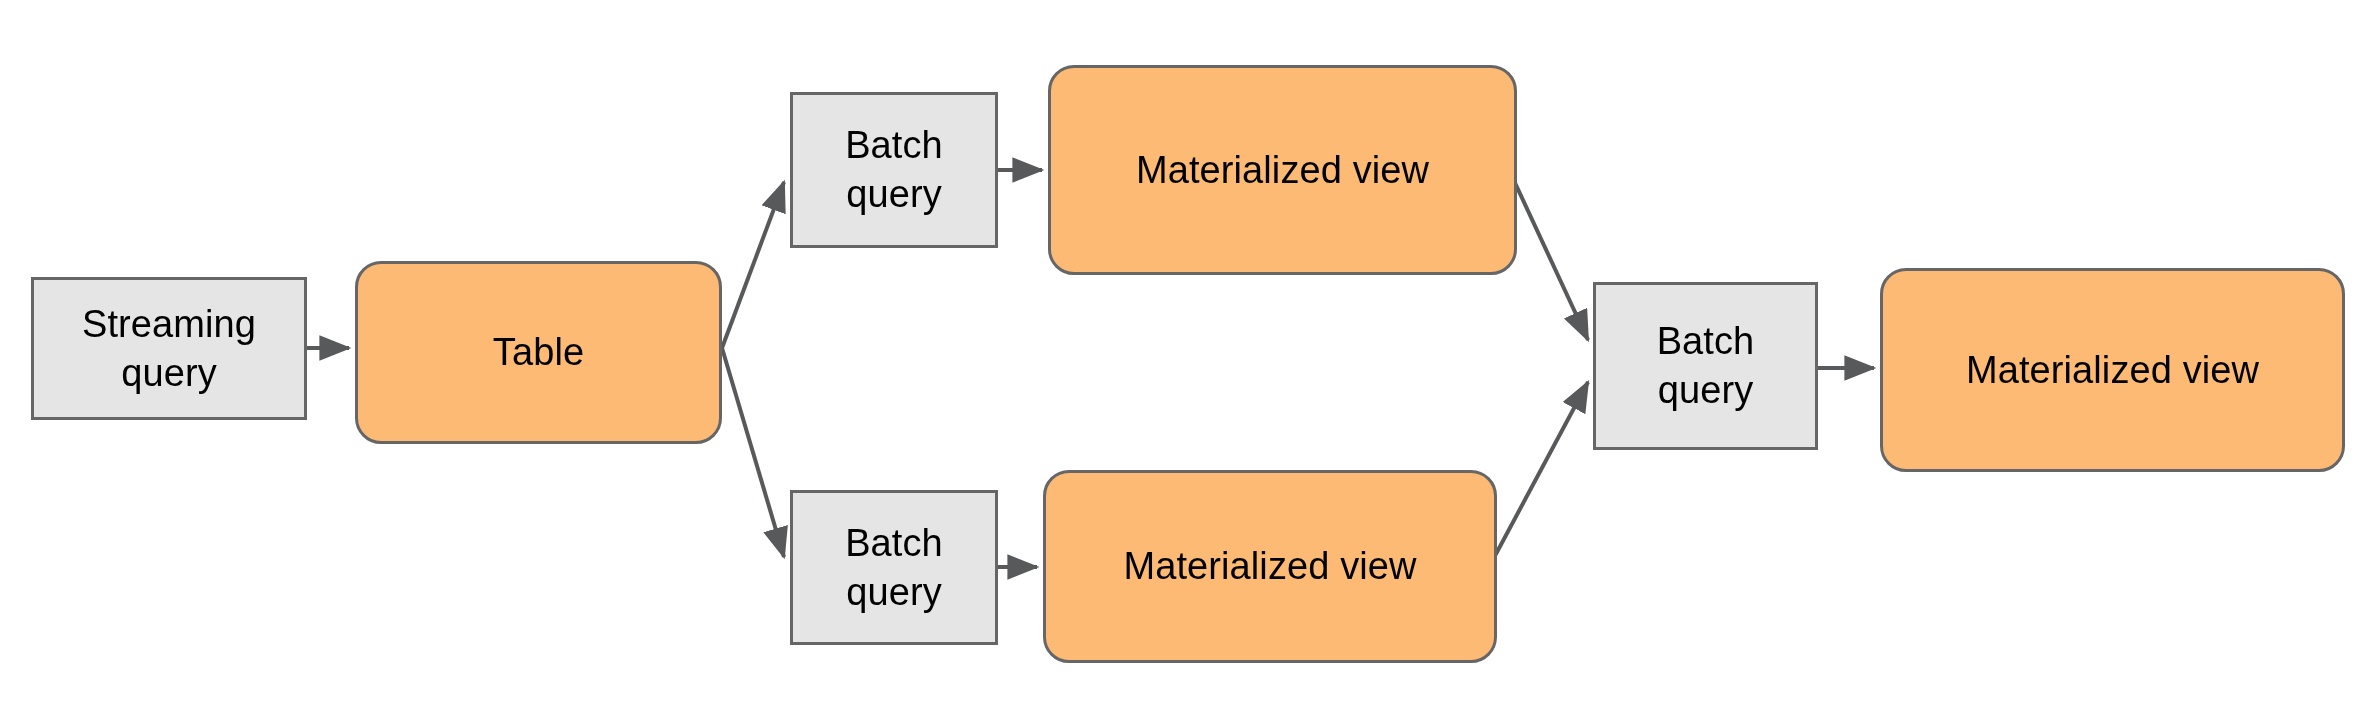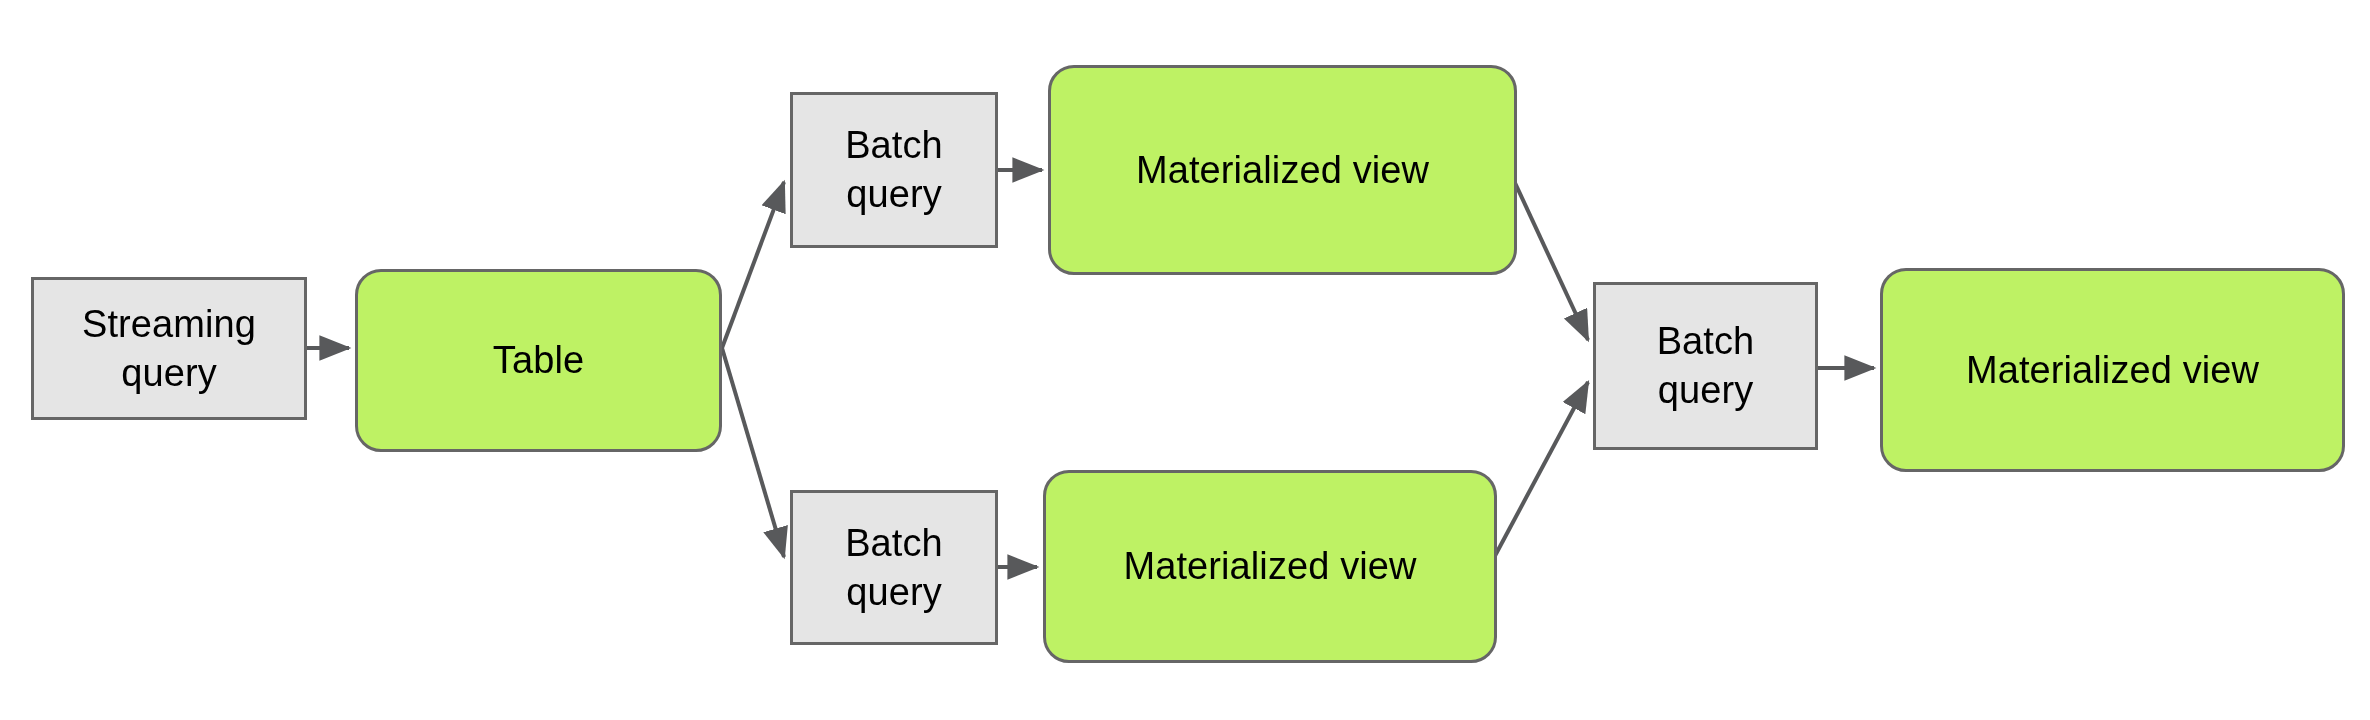--- a/index.html
+++ b/index.html
@@ -37,21 +37,21 @@
     font-size: 38px;
     line-height: 1.28;
     letter-spacing: 0.1px;
     z-index: 2;
   }
   .node.process {
     background: #e5e5e5;
     border-radius: 0;
   }
   .node.store {
-    background: #bef264;
+    background: #fdba74;
     border-radius: 26px;
   }
   .node .label {
     display: block;
     white-space: pre-line;
     padding: 0 8px;
   }
 </style>
 </head>
 <body>
@@ -80,21 +80,21 @@
     <line x1="1489" y1="567" x2="1588" y2="382" stroke="#58595b" stroke-width="4" marker-end="url(#arrowhead)"></line>
 
     <line x1="1818" y1="368" x2="1874" y2="368" stroke="#58595b" stroke-width="4" marker-end="url(#arrowhead)"></line>
   </svg>
 
   <div class="node process" style="left:31px; top:277px; width:276px; height:143px;">
     <span class="label">Streaming
 query</span>
   </div>
 
-  <div class="node store" style="left:355px; top:261px; width:367px; height:183px;margin-top:8px;">
+  <div class="node store" style="left:355px; top:261px; width:367px; height:183px;">
     <span class="label">Table</span>
   </div>
 
   <div class="node process" style="left:790px; top:92px; width:208px; height:156px;">
     <span class="label">Batch
 query</span>
   </div>
 
   <div class="node store" style="left:1048px; top:65px; width:469px; height:210px;">
     <span class="label">Materialized view</span>

